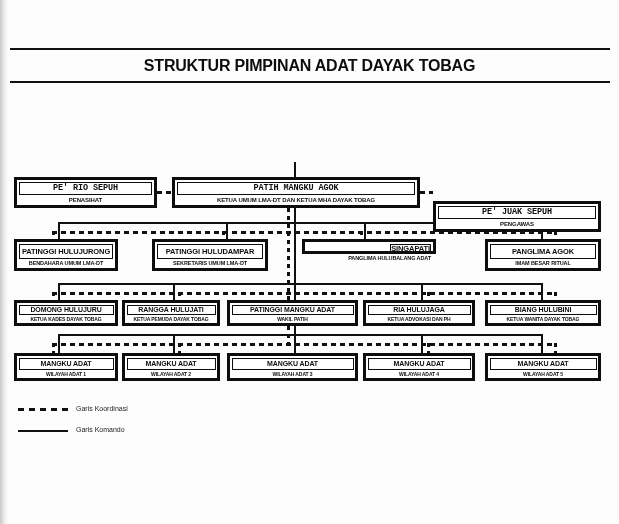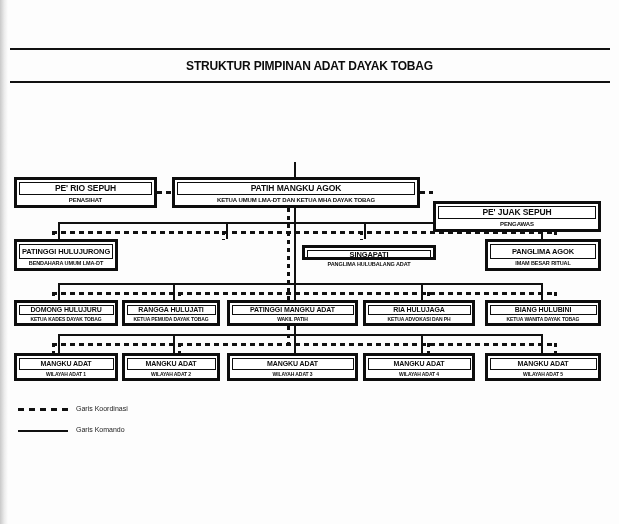--- a/index.html
+++ b/index.html
@@ -1,30 +1,30 @@
 <!DOCTYPE html>
 <html><head>
 <meta charset="utf-8">
 <style>
   html,body{margin:0;padding:0;background:#ffffff;}
   .page{position:relative;width:619px;height:524px;background:#fdfdfd;overflow:hidden;
         font-family:"Liberation Sans",sans-serif;color:#0d0d0d;}
   .edge{position:absolute;left:0;top:0;width:8px;height:524px;
         background:linear-gradient(90deg,#c9c9c9,#ececec 55%,#fdfdfd);}
   .title{position:absolute;left:0;top:53px;width:619px;height:26px;line-height:26px;
-         text-align:center;font-weight:700;font-size:12px;letter-spacing:-0.2px;}
+         text-align:center;font-weight:700;font-size:16px;letter-spacing:-0.2px;}
   .rule{position:absolute;height:2px;background:#111;}
   
   .bx{position:absolute;box-sizing:border-box;border:3px solid #0d0d0d;background:#fff;
       padding:2px;display:flex;flex-direction:column;}
   .bx .tt{border:1px solid #0d0d0d;font-weight:700;display:flex;align-items:center;
           justify-content:center;flex:1 1 auto;line-height:1;white-space:nowrap;letter-spacing:-0.1px;}
   .bx .st{display:flex;align-items:center;justify-content:center;font-weight:700;
           line-height:1;white-space:nowrap;padding-top:2px;letter-spacing:-0.1px;}
-  .r2 .tt{font-size:8.5px;} .r2 .st{font-size:6px;}
+  .r2 .tt{font-size:8.5px;font-family:Liberation Mono, monospace;} .r2 .st{font-size:6px;}
   .r3 .tt{font-size:7.5px;} .r3 .st{font-size:5.5px;}
   .r4 .tt{font-size:7px;}   .r4 .st{font-size:5px;}
   .r4{padding:1.5px;}
   .r5 .tt{font-size:7px;}   .r5 .st{font-size:5px;}
   .r5{padding:1.5px;}
   .rootbx{position:absolute;box-sizing:border-box;border:4px solid #0d0d0d;background:#fff;
           display:flex;align-items:center;justify-content:center;font-weight:700;font-size:15px;
           letter-spacing:-0.2px;}
   
   .hl{position:absolute;height:2px;background:#111;}
@@ -105,21 +105,25 @@
   </div>
   <div class="bx r2" style="left:433px;top:177px;width:168px;height:31px;margin-top:24px;">
     <div class="tt">PE' JUAK SEPUH</div>
     <div class="st">PENGAWAS</div>
   </div>
 
   <div class="bx r3" style="left:14px;top:239px;width:104px;height:32px;">
     <div class="tt">PATINGGI HULUJURONG</div>
     <div class="st">BENDAHARA UMUM LMA-DT</div>
   </div>
-  <div class="bx r3" style="left:302px;top:245px;width:134px;height:15px;">
+  <div class="bx r3" style="left:152px;top:239px;width:116px;height:32px;">
+    <div class="tt">PATINGGI HULUDAMPAR</div>
+    <div class="st">SEKRETARIS UMUM LMA-DT</div>
+  </div>
+  <div class="bx r3" style="left:302px;top:239px;width:134px;height:15px;align-items:flex-end;">
     <div class="tt">SINGAPATI</div>
     <div class="st">PANGLIMA HULUBALANG ADAT</div>
   </div>
   <div class="bx r3" style="left:485px;top:239px;width:116px;height:32px;">
     <div class="tt">PANGLIMA AGOK</div>
     <div class="st">IMAM BESAR RITUAL</div>
   </div>
 
   <div class="bx r4" style="left:14px;top:300px;width:104px;height:26px;">
     <div class="tt">DOMONG HULUJURU</div>

